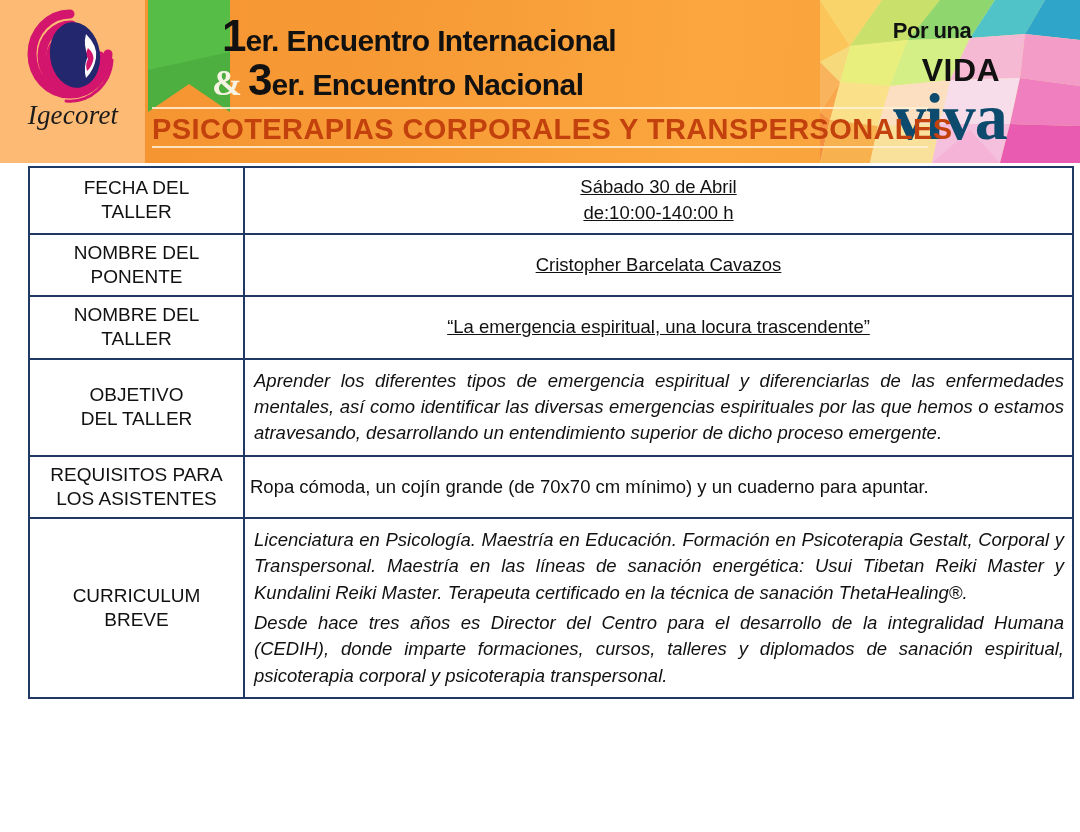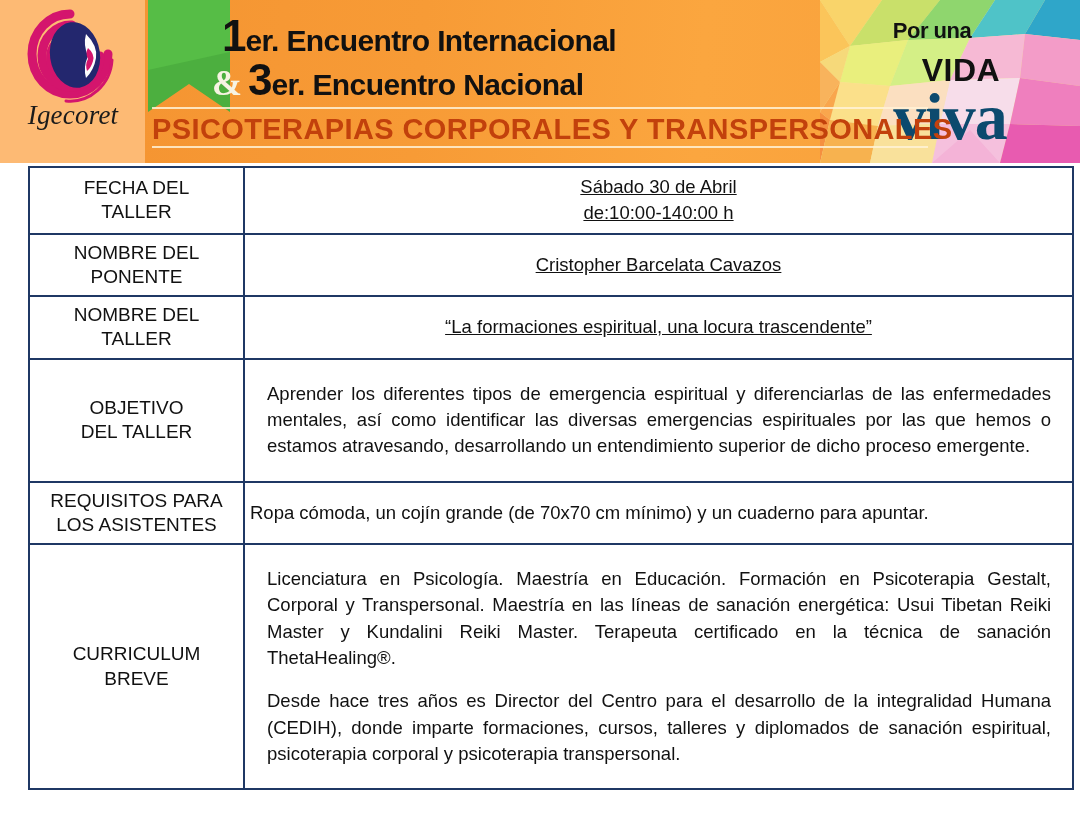--- a/index.html
+++ b/index.html
@@ -243,21 +243,21 @@
     padding: 6px 10px;
     text-decoration: underline;
   }
   .just-val {
     text-align: justify;
     text-align-last: justify;
     padding: 4px 4px 4px 5px;
     font-size: 18px;
     line-height: 1.5;
   }
-  .just-val p { margin: 17px; }
+  .just-val p { margin: 4px; font-style: italic; }
   .just-val p.last { text-align: justify; text-align-last: left; }
   .left-val {
     text-align: left;
     padding: 6px 4px 6px 5px;
   }
   .two-line { display: block; }
 </style>
 </head>
 <body>
 
@@ -363,21 +363,21 @@
           <div>Cristopher Barcelata Cavazos</div>
         </td>
       </tr>
 
       <tr>
         <td class="lbl">
           <span class="two-line">NOMBRE DEL</span>
           <span class="two-line">TALLER</span>
         </td>
         <td class="val center-val">
-          <div>“La formaciones espiritual, una locura trascendente”</div>
+          <div>“La emergencia espiritual, una locura trascendente”</div>
         </td>
       </tr>
 
       <tr>
         <td class="lbl">
           <span class="two-line">OBJETIVO</span>
           <span class="two-line">DEL TALLER</span>
         </td>
         <td class="val just-val">
           <p class="last">Aprender los diferentes tipos de emergencia espiritual y diferenciarlas de las  enfermedades mentales, así como   identificar las diversas emergencias espirituales por las que hemos o estamos atravesando, desarrollando un entendimiento superior de dicho proceso emergente.</p>

